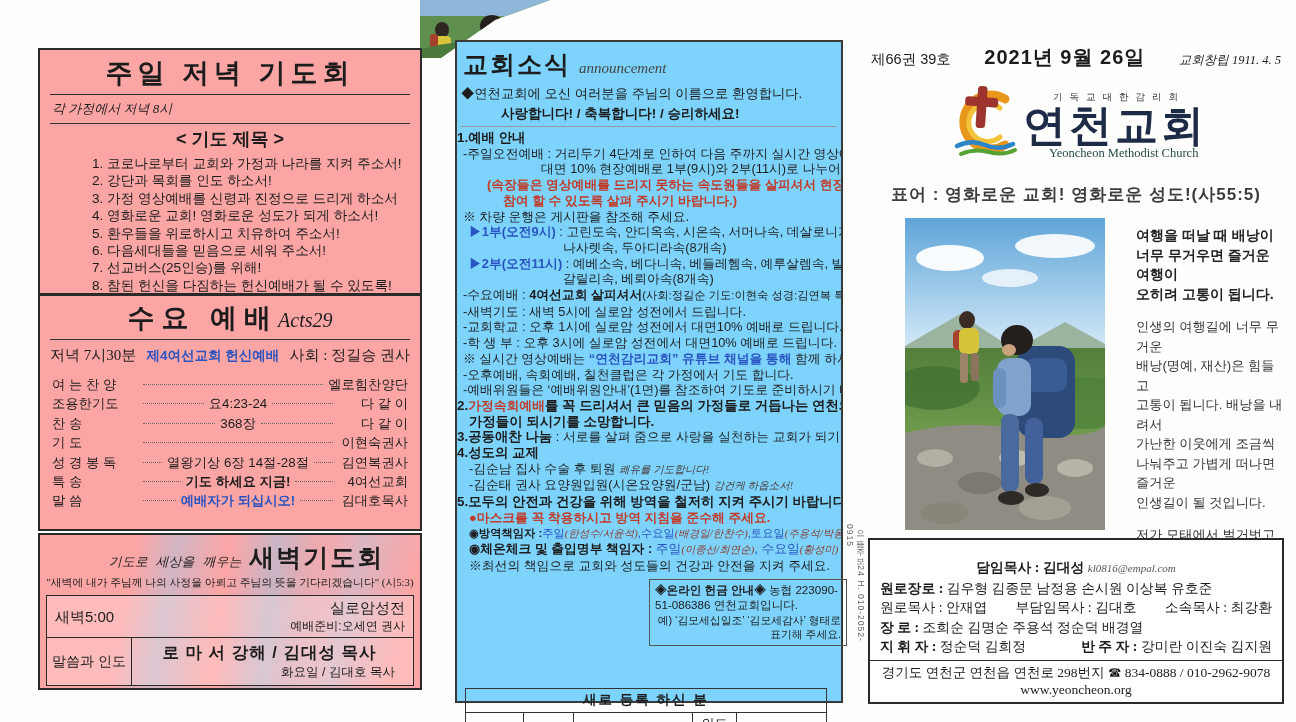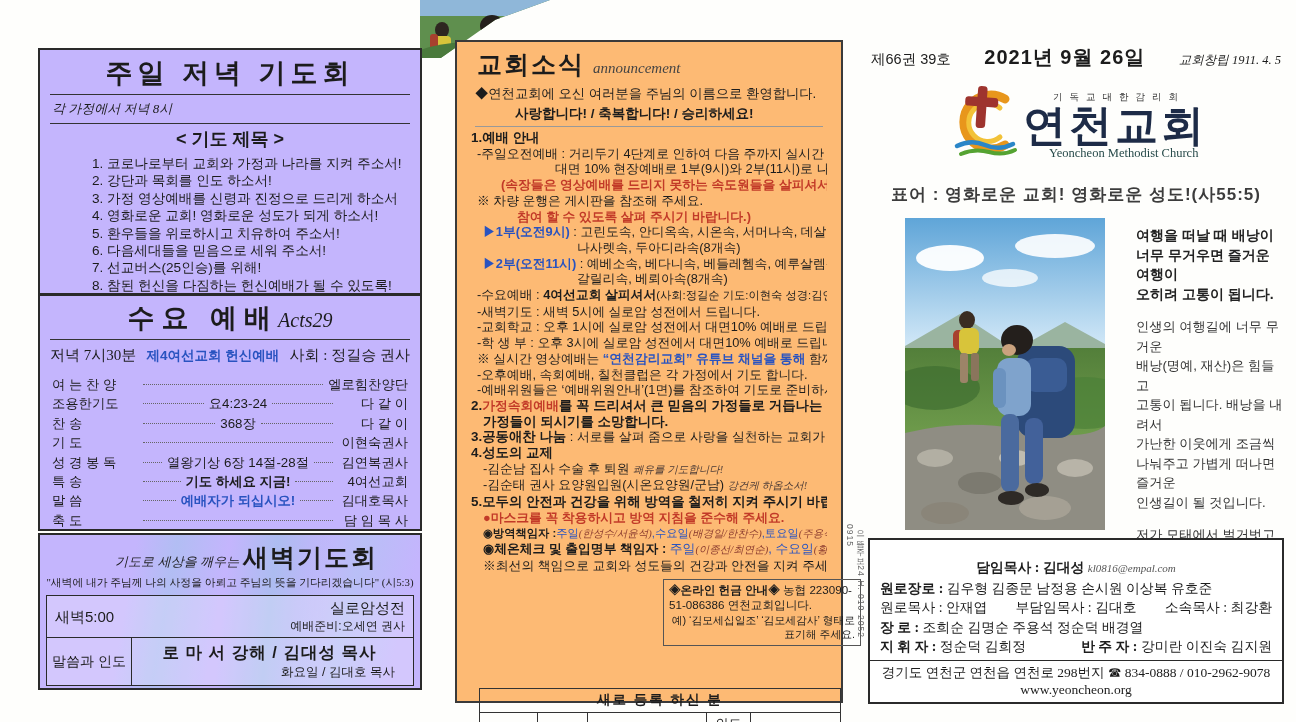--- a/index.html
+++ b/index.html
@@ -9,21 +9,21 @@
   .b{font-weight:bold;}
   .red{color:#c23a28;font-weight:bold;}
   .blue{color:#2953c0;}
   .bluebold{color:#2953c0;font-weight:bold;}
   .hand{font-family:"Liberation Serif",serif;font-style:italic;font-size:10.5px;color:#4a3a36;}
   .handred{font-family:"Liberation Serif",serif;font-style:italic;font-size:10.5px;color:#8a3b2f;}
   .rule{border-top:1.5px solid #333;margin:3px 10px;}
   .lightrule{border-top:1px solid #999;margin:3px 4px;}
 
   
-  .lbox{position:absolute;left:38px;width:384px;border:2px solid #2a2a2a;background:#c4b5fd;box-sizing:border-box;}
+  .lbox{position:absolute;left:38px;width:384px;border:2px solid #2a2a2a;background:#fca5a5;box-sizing:border-box;}
   #lbox1{top:48px;height:247px;}
   #lbox1 h1{margin:5px 0 2px;text-align:center;font-size:27px;letter-spacing:5px;}
   .lsub{font-family:"Liberation Serif",serif;font-style:italic;font-size:13px;padding:2px 0 2px 12px;}
   .topics-title{text-align:center;font-weight:bold;font-size:18px;margin:3px 0 4px;}
   .topic{font-size:13.6px;line-height:17.4px;padding-left:52px;white-space:nowrap;}
 
   #lbox2{top:294px;height:237px;}
   .wtitle{text-align:center;margin-top:4px;}
   .wtitle .k{font-size:27px;font-weight:bold;letter-spacing:7px;}
   .wtitle .a{font-family:"Liberation Serif",serif;font-style:italic;font-size:20px;}
@@ -35,37 +35,37 @@
   .wlab{display:inline-block;min-width:86px;}
   .dots{flex:1;border-bottom:1.6px dotted #666;margin:0 5px;transform:translateY(-4px);}
   .wright{min-width:70px;text-align:right;}
 
   #lbox3{top:533px;height:157px;
     background-image:
       linear-gradient(100deg, rgba(255,255,255,0) 24%, rgba(156,200,232,.45) 34%, rgba(255,255,255,0) 47%),
       linear-gradient(96deg, rgba(255,255,255,0) 48%, rgba(150,196,228,.5) 60%, rgba(255,255,255,0) 74%),
       linear-gradient(104deg, rgba(255,255,255,0) 66%, rgba(168,206,236,.4) 78%, rgba(255,255,255,0) 92%);}
   .dawnhead{text-align:center;margin-top:6px;}
-  .dawnhead .p{font-family:Liberation Sans, sans-serif;font-style:italic;font-size:13px;margin-left:33px;}
+  .dawnhead .p{font-family:Liberation Mono, monospace;font-style:italic;font-size:13px;margin-left:33px;}
   .dawnhead .t{font-size:25px;font-weight:bold;letter-spacing:2px;}
   .dawnverse{text-align:center;font-family:"Liberation Serif",serif;font-size:10.8px;margin-top:2px;}
   .dawnbox{border:1.5px solid #2a2a2a;margin:5px 6px;background:rgba(255,255,255,.25);}
   .dawnrow1{display:flex;justify-content:space-between;padding:3px 8px 2px;}
   .dawnrow1 .time{font-size:15px;align-self:center;}
   .dawnrow1 .place{font-size:15px;text-align:right;}
   .dawnrow1 .prep{font-size:12px;text-align:right;}
   .dawnrow2{display:flex;border-top:1.5px solid #2a2a2a;}
   .dawnrow2 .cell-l{width:84px;border-right:1.5px solid #2a2a2a;display:flex;align-items:center;justify-content:center;font-size:14px;}
   .dawnrow2 .cell-r{flex:1;padding:4px 10px 4px 4px;text-align:center;}
   .dawnrow2 .main{font-size:16.5px;font-weight:bold;letter-spacing:1px;}
   .dawnrow2 .sub{font-size:12.5px;text-align:right;padding-right:8px;}
 
   
   #mbox{position:absolute;left:455px;top:40px;width:388px;height:663px;border:2.5px solid #3a3a3a;
-        background:#fdba74;box-sizing:border-box;padding:4px 14px;}
+        background:#7dd3fc;box-sizing:border-box;padding:4px 0;}
   .mtitle{padding:2px 0 0 6px;}
   .mtitle .k{font-size:25px;font-weight:bold;letter-spacing:2px;}
   .mtitle .a{font-family:"Liberation Serif",serif;font-style:italic;font-size:15px;color:#444;margin-left:8px;}
   .mwel1{font-size:13.3px;margin-top:4px;padding-left:4px;}
   .mwel2{font-size:13.5px;font-weight:bold;padding-left:44px;margin-top:2px;}
   .mc-line{font-size:12.8px;line-height:15.7px;white-space:nowrap;overflow:hidden;}
   .fs-h{font-size:13.4px;font-weight:bold;}
   .sm{font-size:11.3px;}
   .pl1{padding-left:6px;}.pl2{padding-left:12px;}.pl3{padding-left:30px;}
   .pl4{padding-left:46px;}.pl5{padding-left:84px;}.pl6{padding-left:106px;}
@@ -198,25 +198,20 @@
           <span class="dots"></span>
           <span class="wright">4여선교회</span>
       </div>
       <div class="wrow">
         <span class="wlab">말      씀</span>
           <span class="dots"></span>
           <span class="bluebold">예배자가 되십시오!</span>
           <span class="dots"></span>
           <span class="wright">김대호목사</span>
       </div>
-      <div class="wrow">
-        <span class="wlab">축      도</span>
-          <span class="dots"></span>
-          <span class="wright">담 임 목 사</span>
-      </div>
     </div>
   </div>
 
   <div class="lbox" id="lbox3">
     <div class="dawnhead">
       <span class="p">기도로 세상을 깨우는 </span><span class="t">새벽기도회</span>
     </div>
     <div class="dawnverse">"새벽에 내가 주님께 나의 사정을 아뢰고 주님의 뜻을 기다리겠습니다" (시5:3)</div>
     <div class="dawnbox">
       <div class="dawnrow1">
@@ -241,22 +236,22 @@
       <span class="k">교회소식</span><span class="a">announcement</span>
     </div>
     <div class="mwel1">◆연천교회에 오신 여러분을 주님의 이름으로 환영합니다.</div>
     <div class="mwel2">사랑합니다! / 축복합니다! / 승리하세요!</div>
     <div class="lightrule"></div>
 
     <div class="mc-line fs-h">1.예배 안내</div>
     <div class="mc-line pl1">-주일오전예배 : 거리두기 4단계로 인하여 다음 주까지 실시간 영상예배와 함께</div>
     <div class="mc-line pl5">대면 10% 현장예배로 1부(9시)와 2부(11시)로 나누어 드립니다.</div>
     <div class="mc-line pl3 red">(속장들은 영상예배를 드리지 못하는 속도원들을 살피셔서 현장예배에</div>
+    <div class="mc-line pl4 red">참여 할 수 있도록 살펴 주시기 바랍니다.)</div>
     <div class="mc-line pl1">※ 차량 운행은 게시판을 참조해 주세요.</div>
-    <div class="mc-line pl4 red">참여 할 수 있도록 살펴 주시기 바랍니다.)</div>
     <div class="mc-line pl2">
       <span class="bluebold">▶1부(오전9시)</span><span> : 고린도속, 안디옥속, 시온속, 서머나속, 데살로니가속, 골로새속</span>
     </div>
     <div class="mc-line pl6">나사렛속, 두아디라속(8개속)</div>
     <div class="mc-line pl2">
       <span class="bluebold">▶2부(오전11시)</span><span> : 예베소속, 베다니속, 베들레헴속, 예루살렘속, 빌립보속, 벳세다속</span>
     </div>
     <div class="mc-line pl6">갈릴리속, 베뢰아속(8개속)</div>
     <div class="mc-line pl1">
       <span>-수요예배 : </span><span class="b">4여선교회 살피셔서</span><span class="sm">(사회:정길순 기도:이현숙 성경:김연복 특송:4여선교회)</span>

